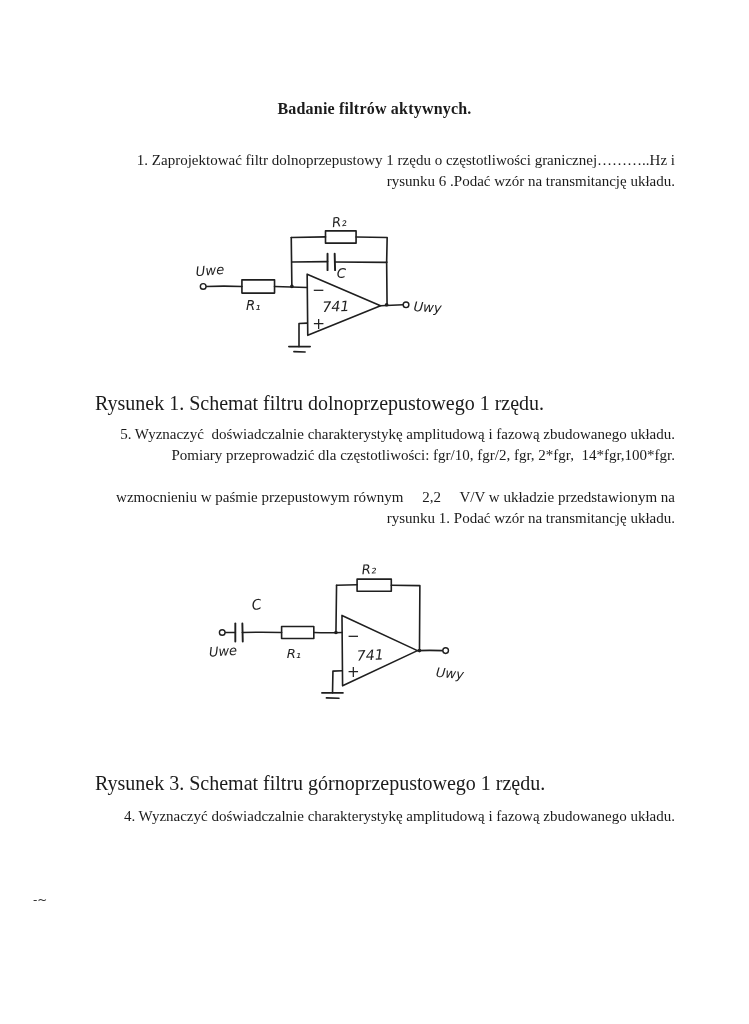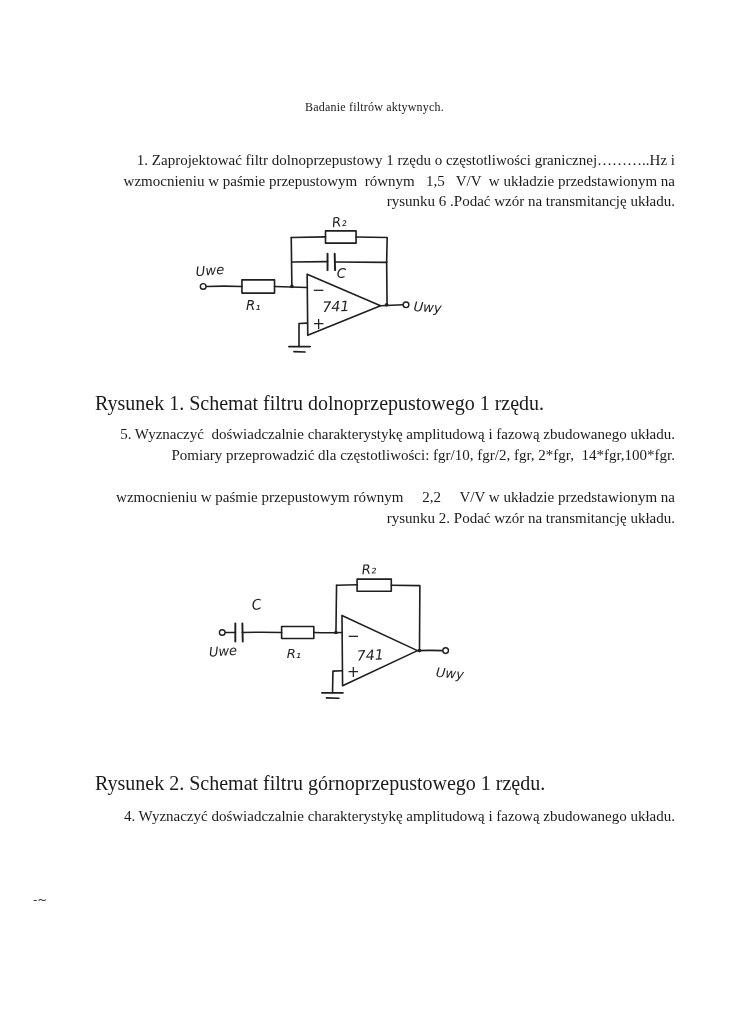--- a/index.html
+++ b/index.html
@@ -11,22 +11,22 @@
     font-family: "Liberation Serif", serif;
     color: #1b1b1b;
     overflow: hidden;
   }
   .doc-title {
     position: absolute;
     top: 100px;
     left: 0;
     right: 0;
     text-align: center;
-    font-weight: normal;
-    font-size: 12px;
+    font-weight: bold;
+    font-size: 16px;
     letter-spacing: 0.2px;
   }
   .para {
     position: absolute;
     left: 95px;
     width: 580px;
     font-size: 15px;
   }
   .para .line {
     white-space: pre;
@@ -61,21 +61,20 @@
 </style>
 </head>
 <body>
 
 <div class="page">
 
   <div class="doc-title">Badanie filtrów aktywnych.</div>
 
   <div class="para" style="top:150px">
     <div class="line"> 1. Zaprojektować filtr dolnoprzepustowy 1 rzędu o częstotliwości granicznej………..Hz i</div>
-    <div class="line">wzmocnieniu w paśmie przepustowym  równym   1,5   V/V  w układzie przedstawionym na</div>
     <div class="line">rysunku 6 .Podać wzór na transmitancję układu.</div>
   </div>
 
   <div class="figure" style="left:193px; top:213px">
     <svg viewBox="0 0 260 150" width="265" height="153">
       <g stroke="#1f1f1f" stroke-width="1.6" fill="none" stroke-linecap="round" stroke-linejoin="round">
         <path d="M13 72 Q30 71.3 48 72"></path>
         <rect x="48" y="65.5" width="32" height="13"></rect>
         <path d="M80 72 Q96 72.6 112 73"></path>
         <path d="M97 72 L96.4 24"></path>
@@ -112,21 +111,21 @@
 
   <div class="caption" style="top:392px">Rysunek 1. Schemat filtru dolnoprzepustowego 1 rzędu.</div>
 
   <div class="para" style="top:424px">
     <div class="line">5. Wyznaczyć  doświadczalnie charakterystykę amplitudową i fazową zbudowanego układu.</div>
     <div class="line">Pomiary przeprowadzić dla częstotliwości: fgr/10, fgr/2, fgr, 2*fgr,  14*fgr,100*fgr.</div>
   </div>
 
   <div class="para" style="top:487px">
     <div class="line">wzmocnieniu w paśmie przepustowym równym     2,2     V/V w układzie przedstawionym na</div>
-    <div class="line">rysunku 2. Podać wzór na transmitancję układu.</div>
+    <div class="line">rysunku 1. Podać wzór na transmitancję układu.</div>
   </div>
 
   <div class="figure" style="left:208px; top:552px">
     <svg viewBox="0 0 270 158" width="272" height="159">
       <g stroke="#1f1f1f" stroke-width="1.6" fill="none" stroke-linecap="round" stroke-linejoin="round">
         <path d="M17 80 L27 80"></path>
         <path d="M27 71 L27 89" stroke-width="1.9"></path>
         <path d="M34 71 L34.4 89" stroke-width="1.9"></path>
         <path d="M34 80 Q53 79.4 73 80"></path>
         <rect x="73" y="74" width="32" height="12"></rect>
@@ -151,21 +150,21 @@
         <text x="78" y="105">R₁</text>
         <text x="153" y="22" transform="rotate(-4 153 22)">R₂</text>
         <text class="hand-sign" x="138" y="88">−</text>
         <text class="hand-sign" x="138" y="124">+</text>
         <text class="hand-big" x="148" y="108" transform="rotate(-3 148 108)">741</text>
         <text x="226" y="124" transform="rotate(5 226 124)">Uwy</text>
       </g>
     </svg>
   </div>
 
-  <div class="caption" style="top:772px">Rysunek 2. Schemat filtru górnoprzepustowego 1 rzędu.</div>
+  <div class="caption" style="top:772px">Rysunek 3. Schemat filtru górnoprzepustowego 1 rzędu.</div>
 
   <div class="para" style="top:806px">
     <div class="line">4. Wyznaczyć doświadczalnie charakterystykę amplitudową i fazową zbudowanego układu.</div>
   </div>
 
   <div class="footer-mark">-~</div>
 
 </div>
 
 </body></html>

